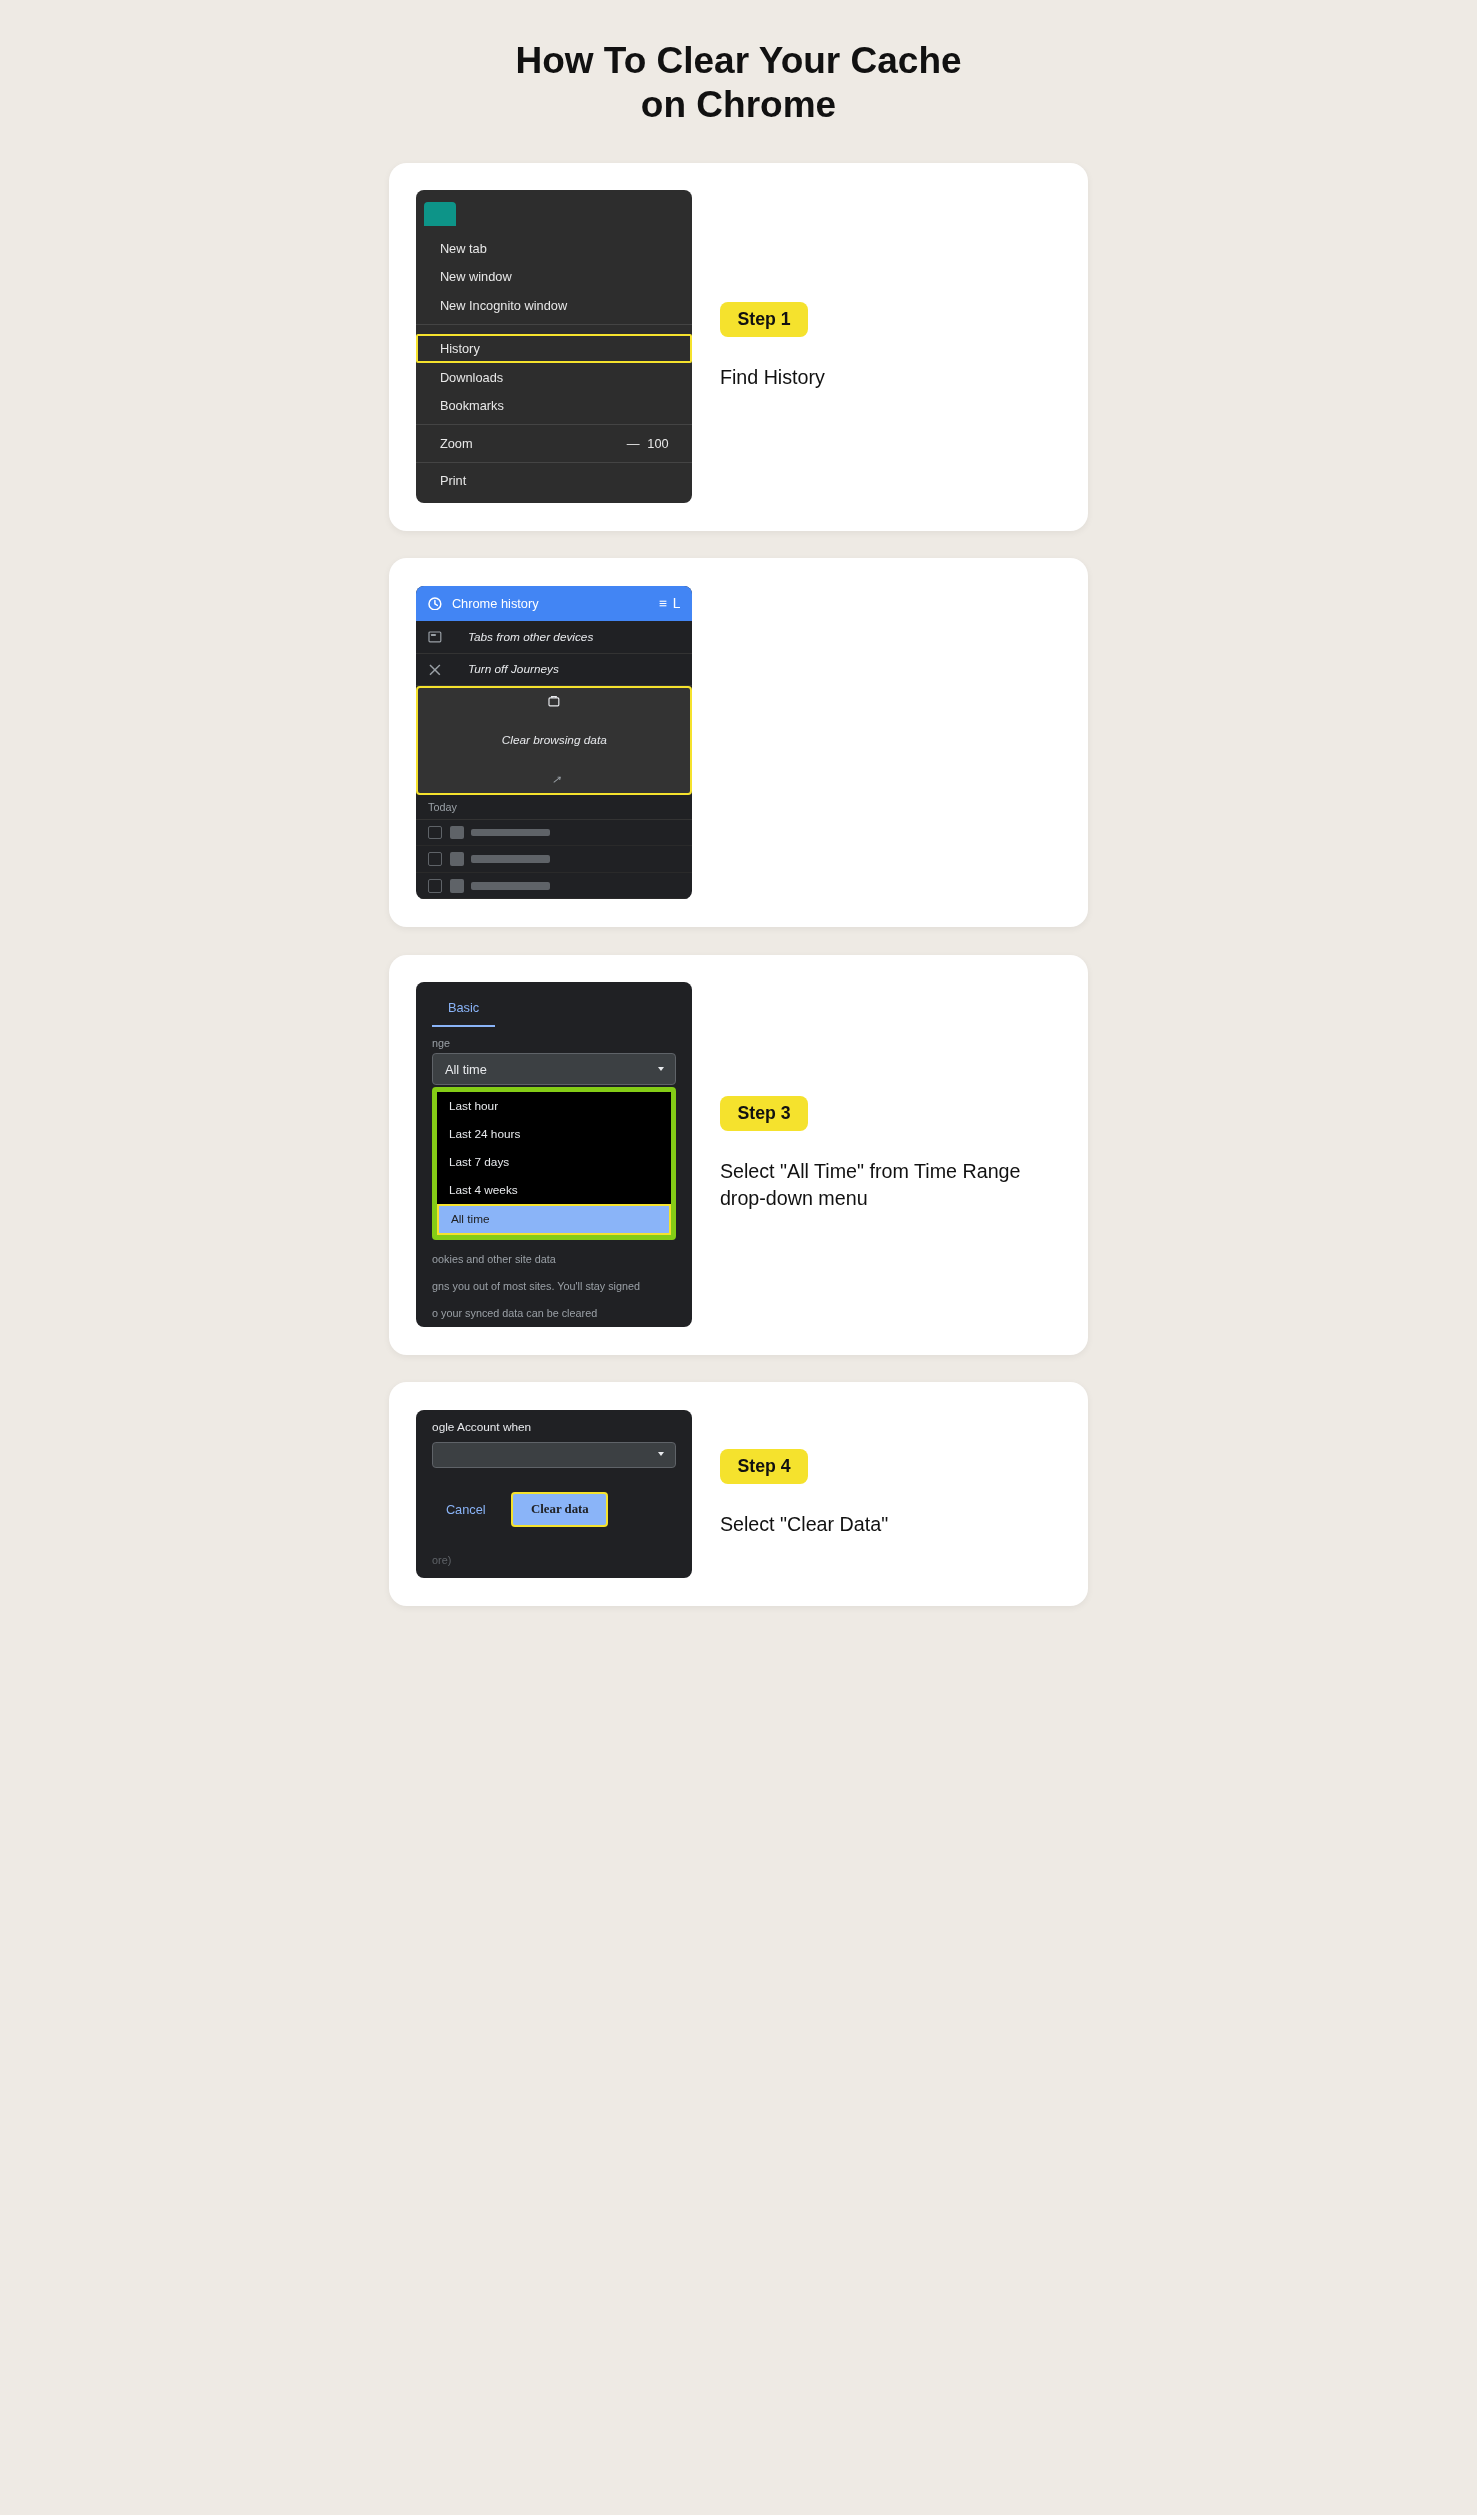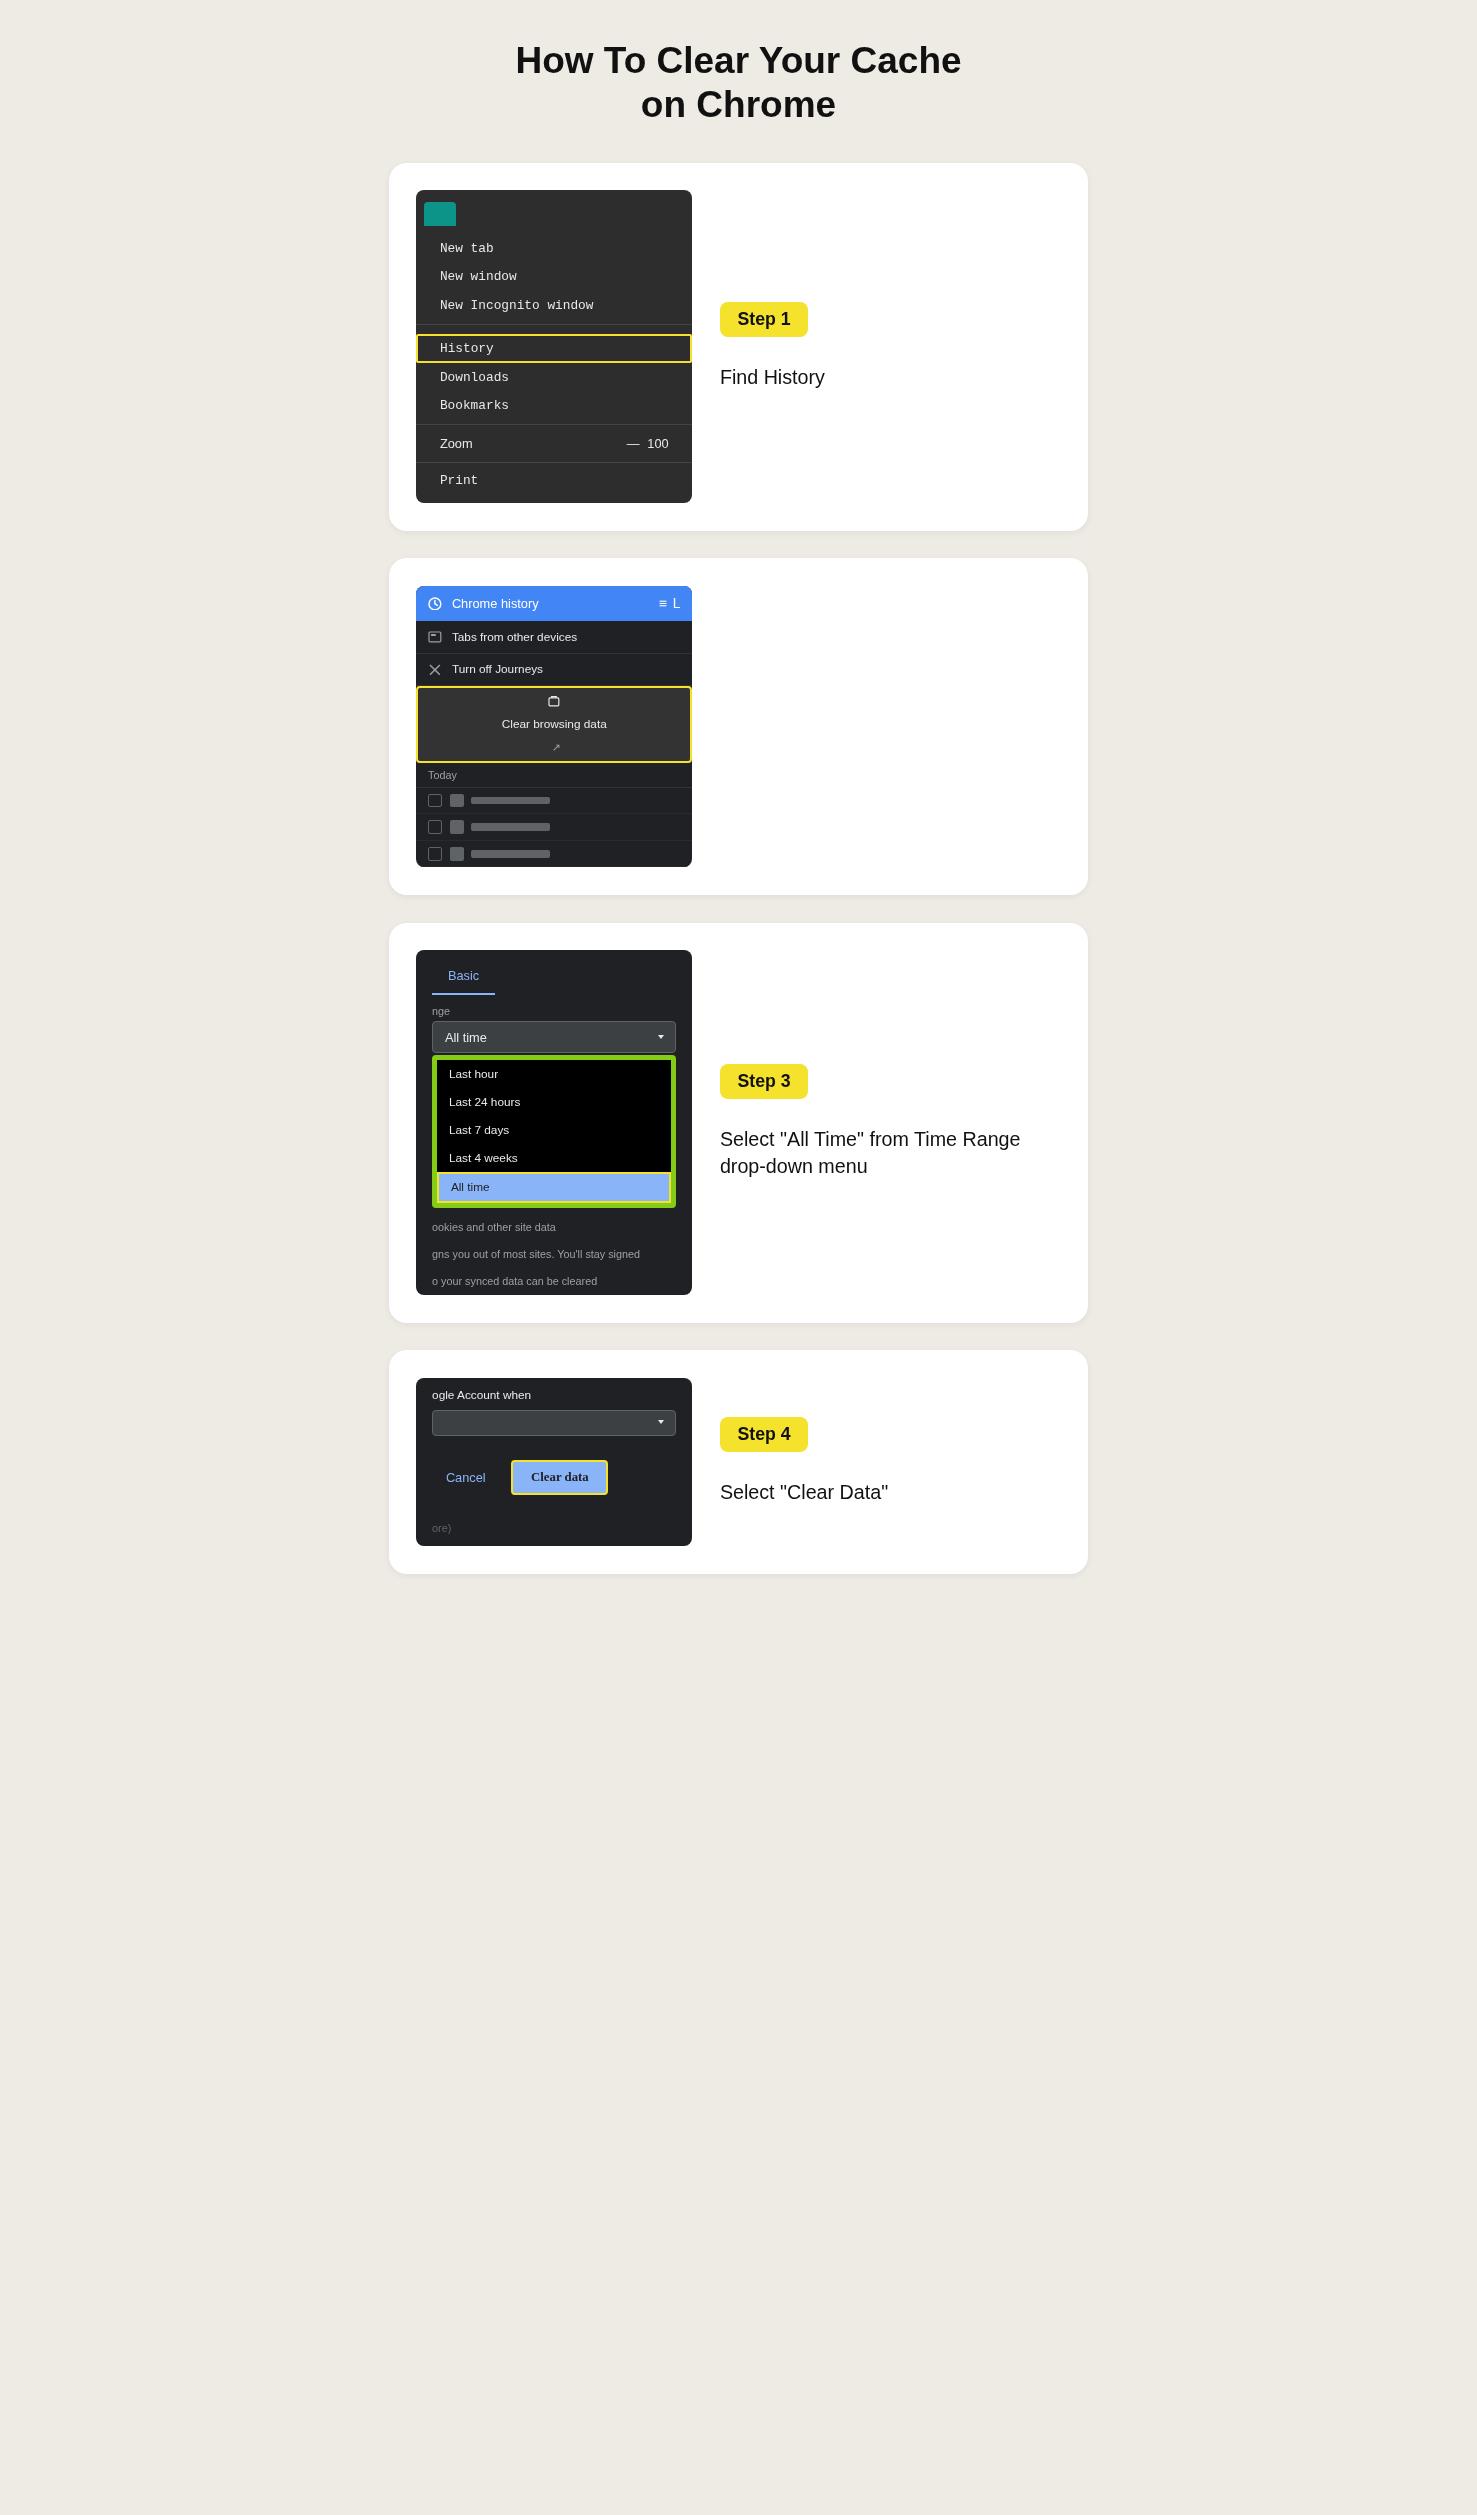--- a/index.html
+++ b/index.html
@@ -82,21 +82,20 @@
       height: 23.6px;
       background: #0d9488;
       border-radius: 3.9px 3.9px 0 0;
       margin-right: 7.9px;
     }
 
     .menu-item {
       padding: 6.9px 23.6px;
       cursor: default;
       white-space: nowrap;
-      font-family: Liberation Mono, monospace;
     }
 
     .menu-item.highlighted {
       border: 2px solid #f5e22d;
       padding: 4.9px 21.7px;
       border-radius: 2px;
       margin-top: 9px;
     }
 
     .menu-divider {
@@ -139,24 +138,25 @@
 
     .history-header-right {
       margin-left: auto;
       display: flex;
       gap: 5.9px;
     }
 
     .history-item {
       display: flex;
       align-items: center;
-      gap: 10px;
+      gap: 26px;
       padding: 8.9px 11.8px;
       border-bottom: 1px solid #333;
       font-size: 11.8px;
+      font-style: italic;
     }
 
     .history-item svg {
       flex-shrink: 0;
     }
 
     .history-item-clear {
       background: #333;
       border: 2px solid #f5e22d;
       border-radius: 3.9px;

